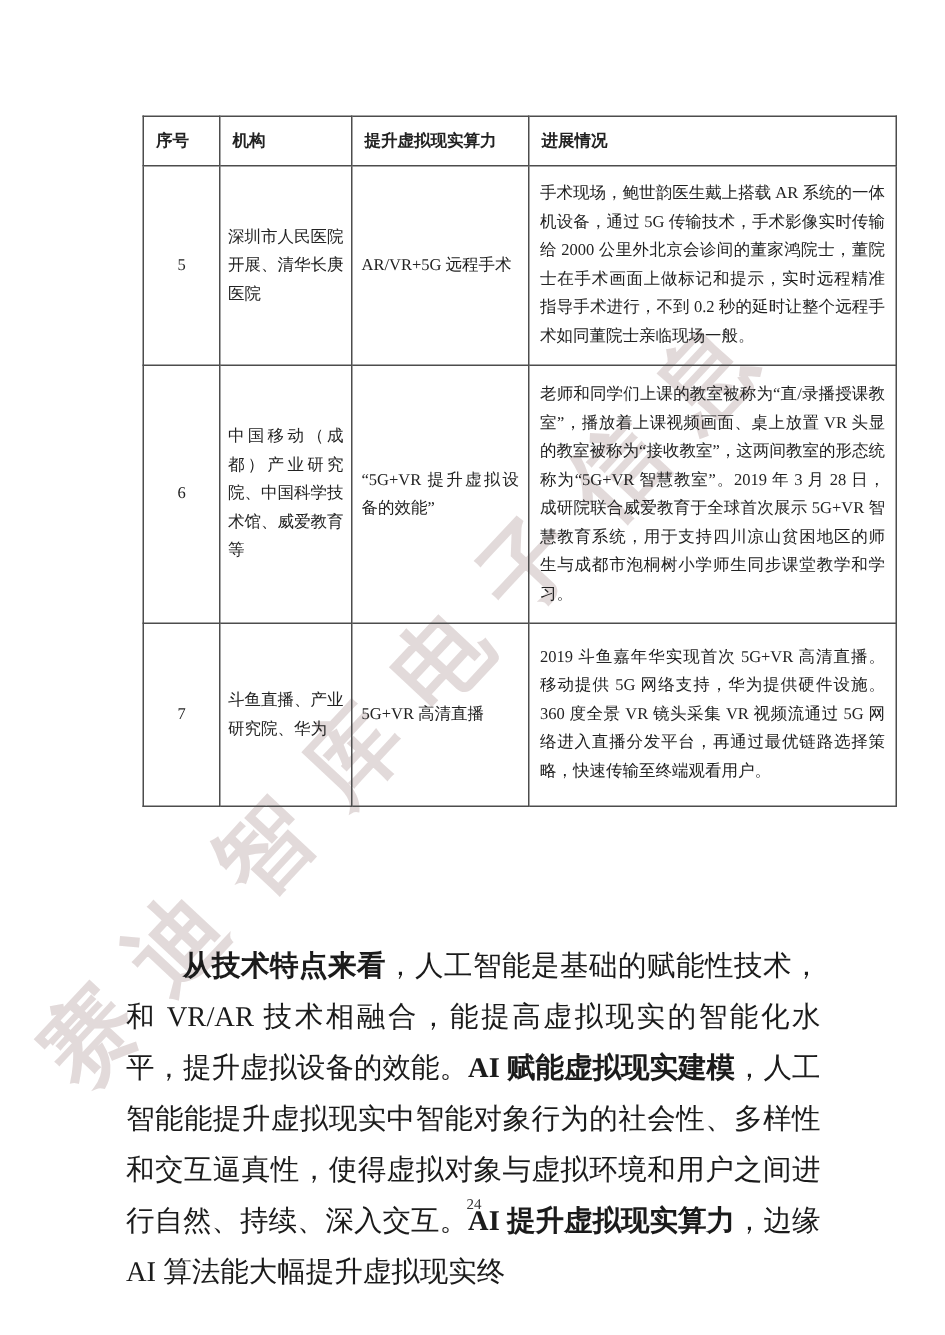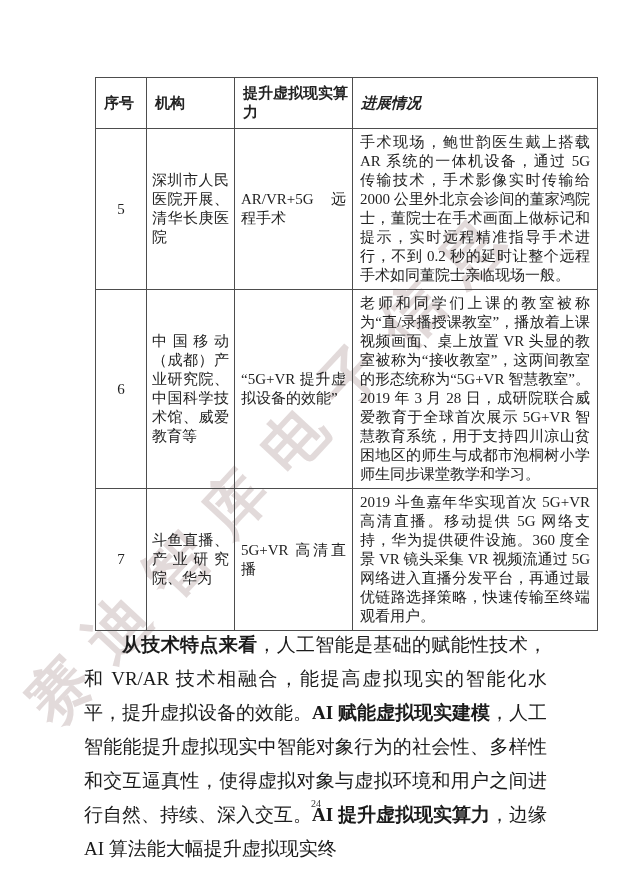--- a/index.html
+++ b/index.html
@@ -31,39 +31,39 @@
   }
 
   .doc-table {
     position: absolute;
     left: 95px;
     top: 77px;
     width: 450px;
     z-index: 1;
     border-collapse: collapse;
     table-layout: fixed;
-    font-size: 15px;
+    font-size: 11px;
     line-height: 19px;
     color: #222222;
   }
   .doc-table th, .doc-table td {
     border: 1px solid #4d4d4d;
     vertical-align: middle;
     overflow: hidden;
   }
   .doc-table th {
     font-weight: bold;
     text-align: left;
     padding: 6px 4px 6px 8px;
     height: 20px;
   }
   .col-no   { width: 38px;  }
   .col-org  { width: 75px;  }
   .col-tech { width: 105px; }
-  .col-prog { width: 232px; font-style: italic; }
+  .col-prog { width: 232px; }
 
   .cell-no   { text-align: center; padding: 0 2px; }
   .cell-org  { text-align: justify; padding: 0 5px; }
   .cell-tech { text-align: justify; padding: 0 6px; margin-top: 32px; }
   .cell-prog { text-align: justify; padding: 4px 7px; }
 
   .row-5 { height: 133px; }
   .row-6 { height: 172px; }
   .row-7 { height: 122px; }
 

